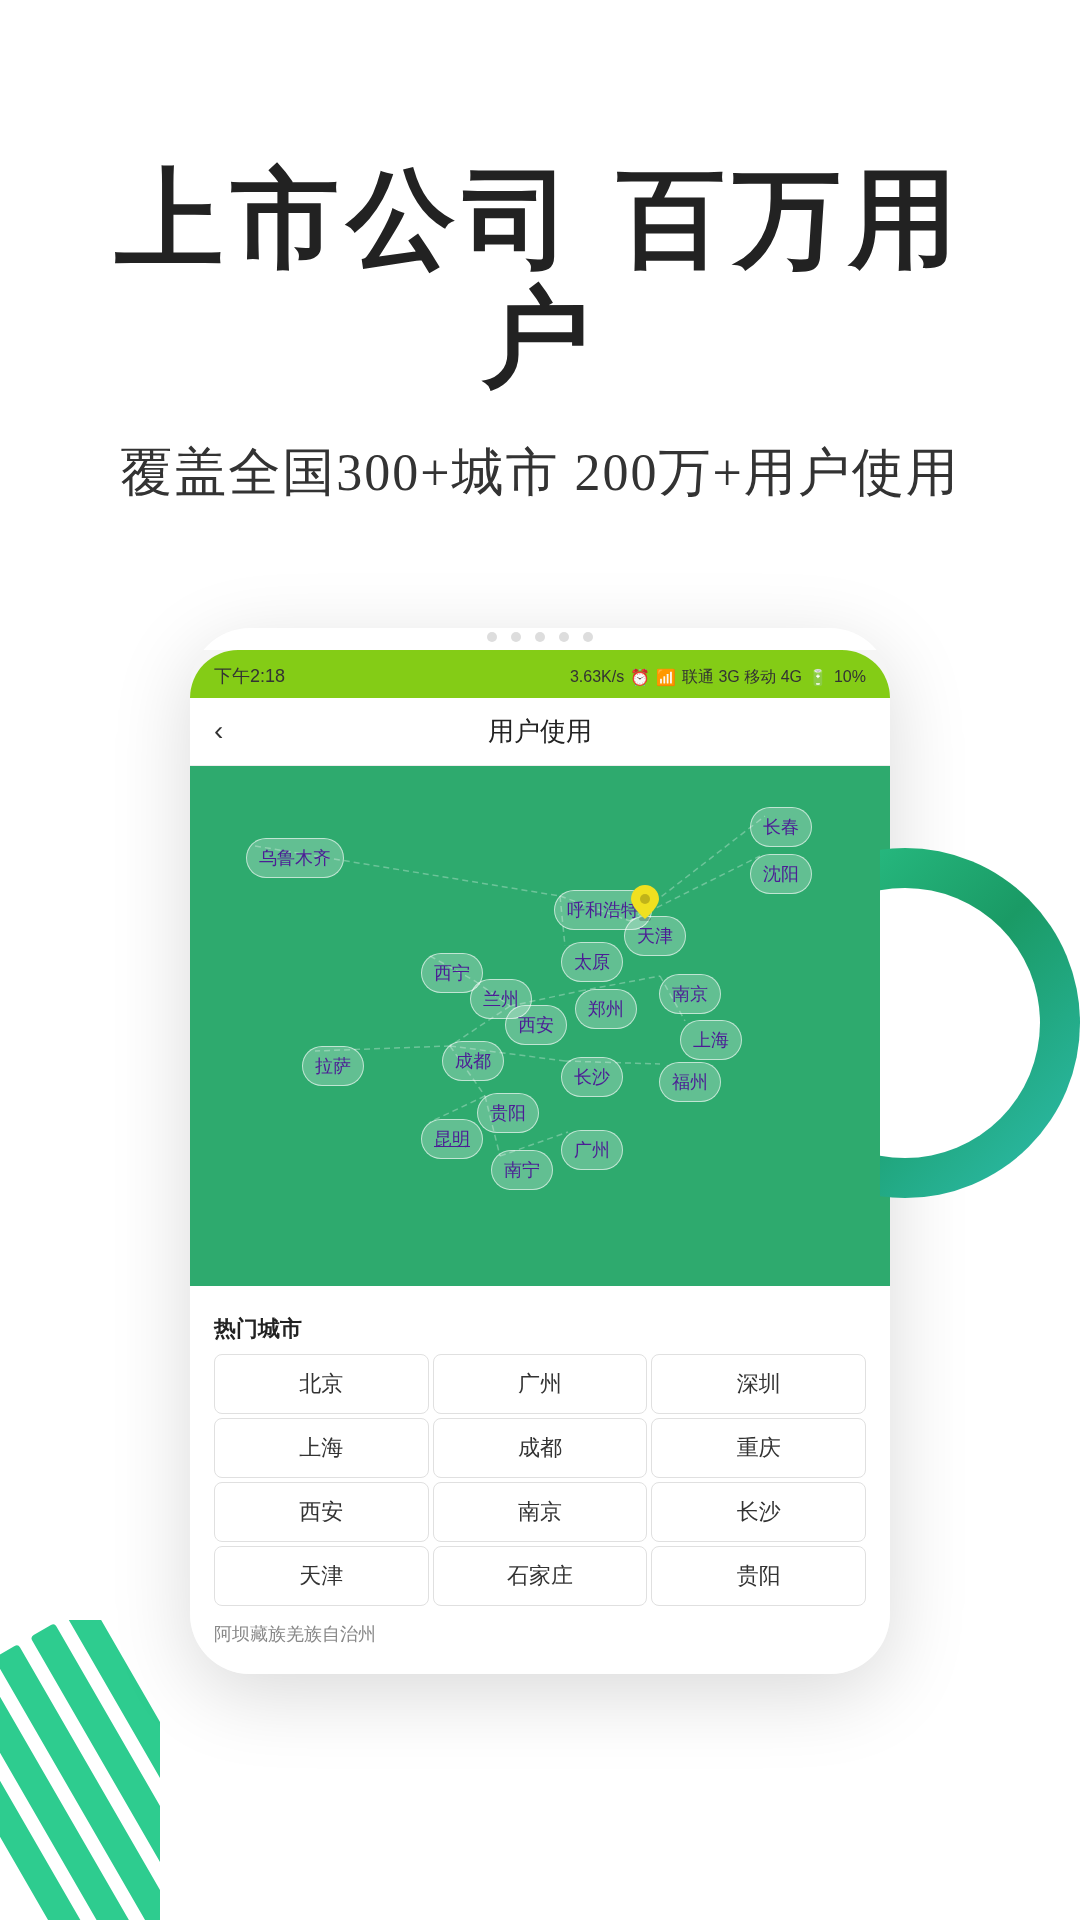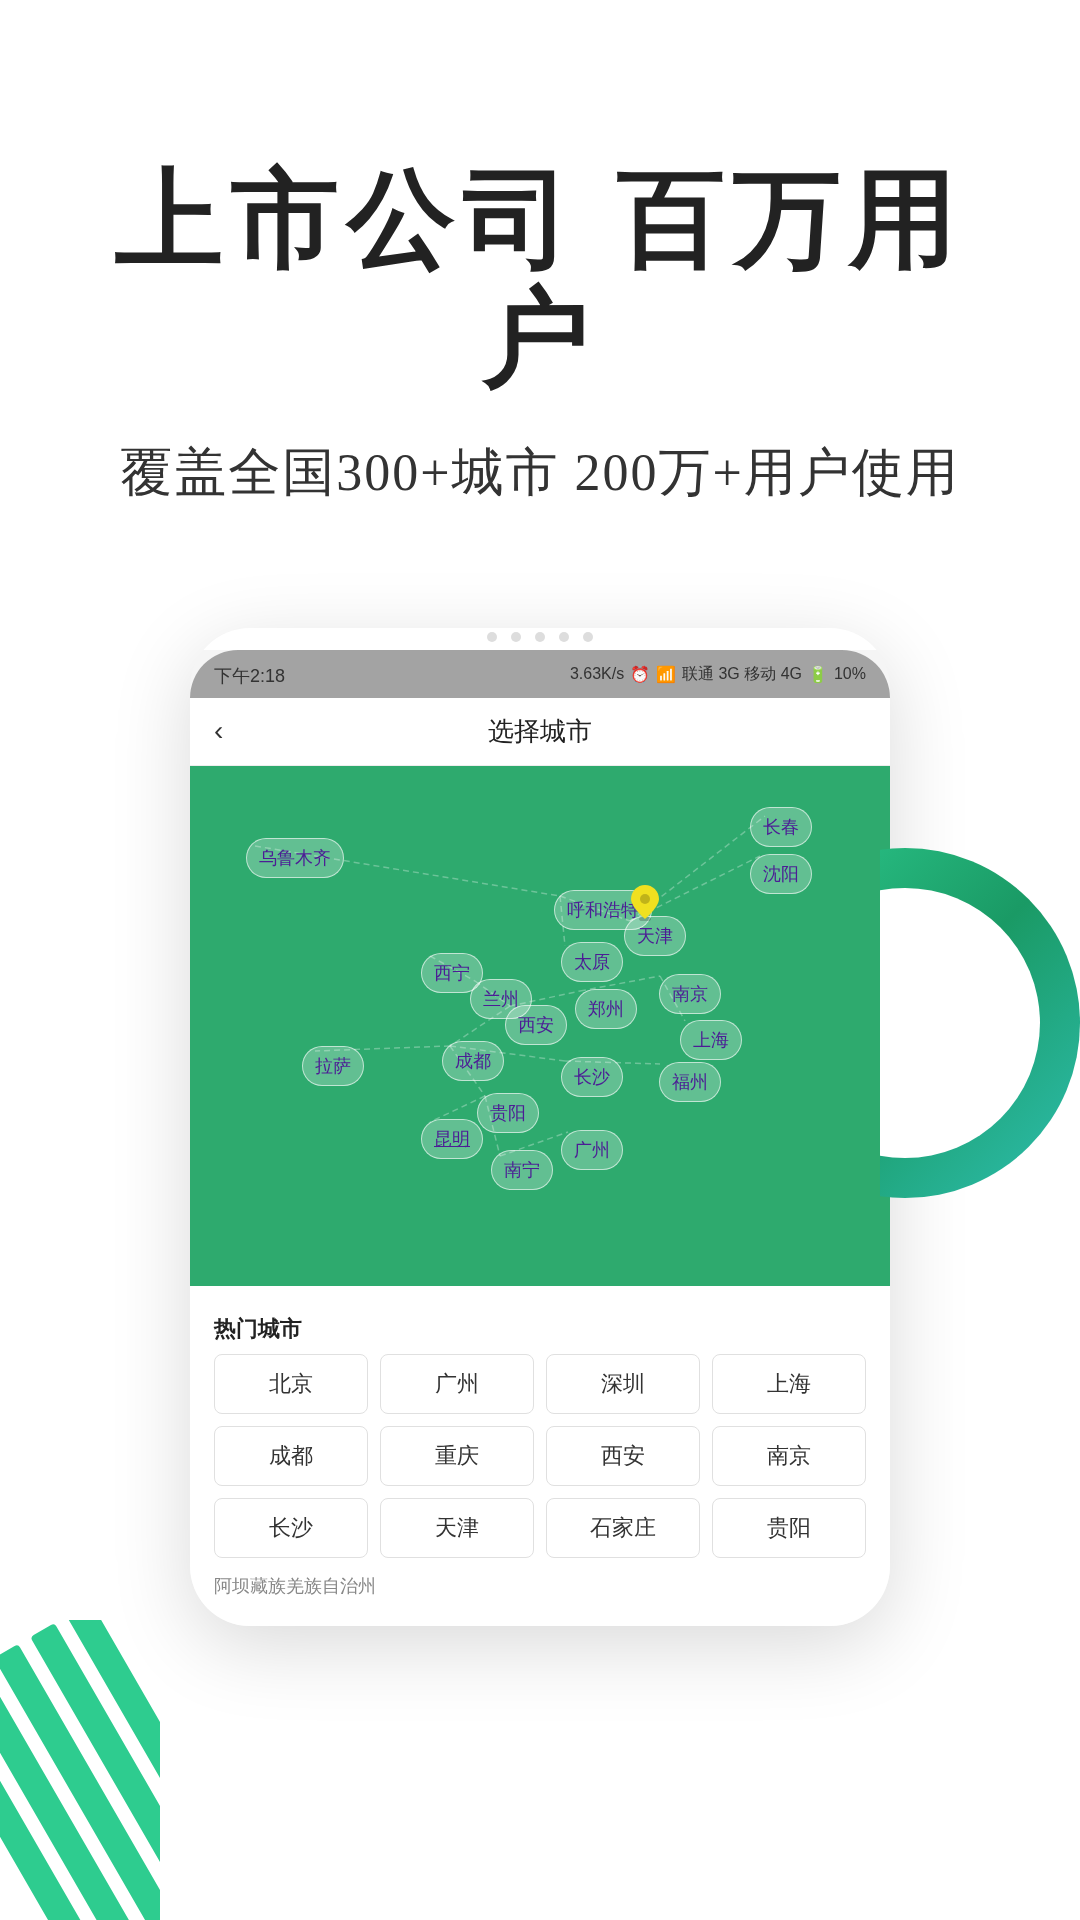--- a/index.html
+++ b/index.html
@@ -50,24 +50,24 @@
       background: #f5f5f5;
       border-radius: 60px;
       box-shadow: 0 20px 80px rgba(0,0,0,0.15);
       overflow: hidden;
       position: relative;
       z-index: 2;
     }
 
     
     .phone-top-bar {
-      background: #a3a3a3;
+      background: #84cc16;
       display: flex;
       justify-content: space-between;
-      align-items: flex-start;
+      align-items: flex-end;
       padding: 14px 24px 10px 24px;
       border-radius: 60px 60px 0 0;
     }
     .phone-status-left {
       font-size: 18px;
       color: #333;
       font-weight: 500;
     }
     .phone-status-right {
       font-size: 16px;
@@ -141,22 +141,22 @@
       padding: 28px 24px 20px 24px;
     }
     .hot-cities-title {
       font-size: 22px;
       color: #222;
       font-weight: 600;
       margin-bottom: 10px;
     }
     .city-grid {
       display: grid;
-      grid-template-columns: repeat(4, 1fr);
-      gap: 12px;
+      grid-template-columns: repeat(3, 1fr);
+      gap: 4px;
     }
     .city-btn {
       background: #ffffff;
       border: 1px solid #e0e0e0;
       border-radius: 8px;
       padding: 14px 0;
       text-align: center;
       font-size: 22px;
       color: #333;
       cursor: pointer;
@@ -220,21 +220,21 @@
         <span>⏰</span>
         <span>📶</span>
         <span>联通 3G  移动 4G</span>
         <span>🔋</span>
         <span>10%</span>
       </span>
     </div>
 
     <div class="city-header">
       <span class="city-header-back">‹</span>
-      <span class="city-header-title">选择城市</span>
+      <span class="city-header-title">用户使用</span>
     </div>
 
     <div class="map-area" id="map-container">
 
       <svg style="position:absolute;top:0;left:0;width:100%;height:100%;pointer-events:none;" viewBox="0 0 700 520">
 
         <g stroke="rgba(255,255,255,0.3)" stroke-width="1.5" fill="none" stroke-dasharray="6,4">
 
           <line x1="65" y1="80" x2="370" y2="130"></line>
 

